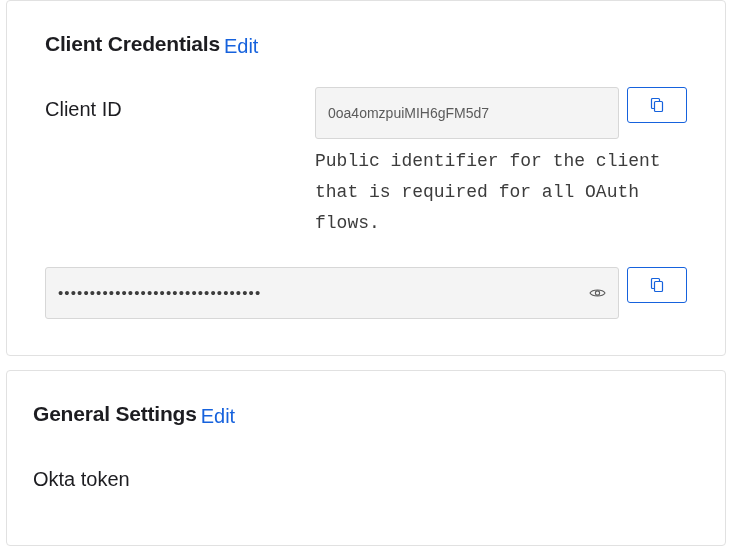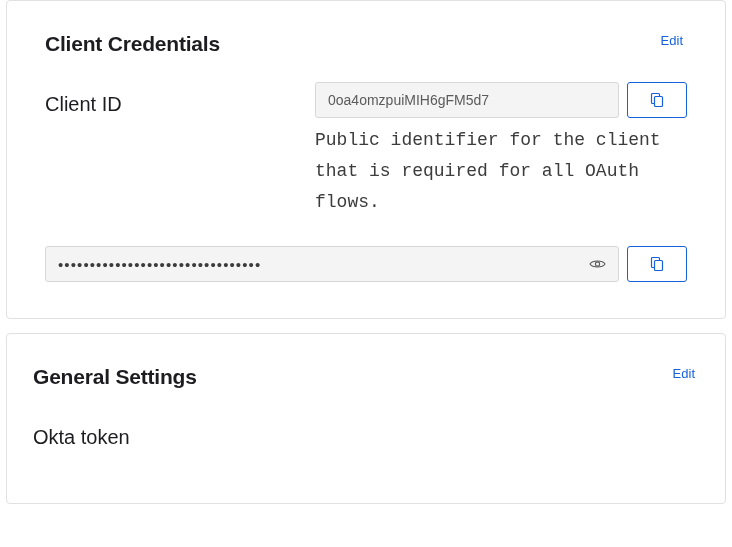--- a/index.html
+++ b/index.html
@@ -27,34 +27,33 @@
     background: #ffffff;
     margin: 0 6px 14px 6px;
     box-sizing: border-box;
   }
   .card-inner {
     padding: 30px 38px 26px 38px;
   }
   .card-header {
     display: flex;
     align-items: flex-start;
-    justify-content: space-between;
     margin-bottom: 26px;
   }
   .card-title {
     font-size: 21px;
     font-weight: bold;
     color: #1d1d21;
     letter-spacing: -0.2px;
     margin: 0;
     line-height: 1.2;
   }
   .edit-link {
     color: #1662dd;
-    font-size: 13px;
+    font-size: 20px;
     text-decoration: none;
     cursor: pointer;
     padding: 2px 4px;
     line-height: 1.3;
   }
 
   .field-row {
     display: flex;
     align-items: flex-start;
     margin-bottom: 10px;
@@ -74,21 +73,21 @@
   .input-group {
     display: flex;
     align-items: stretch;
     gap: 8px;
   }
   .readonly-input {
     flex: 1 1 auto;
     background: #f4f4f4;
     border: 1px solid #d7d7d7;
     border-radius: 3px;
-    height: 36px;
+    height: 52px;
     display: flex;
     align-items: center;
     padding: 0 12px;
     font-size: 14px;
     color: #5b5b5b;
     box-sizing: border-box;
     position: relative;
     overflow: hidden;
     white-space: nowrap;
   }

